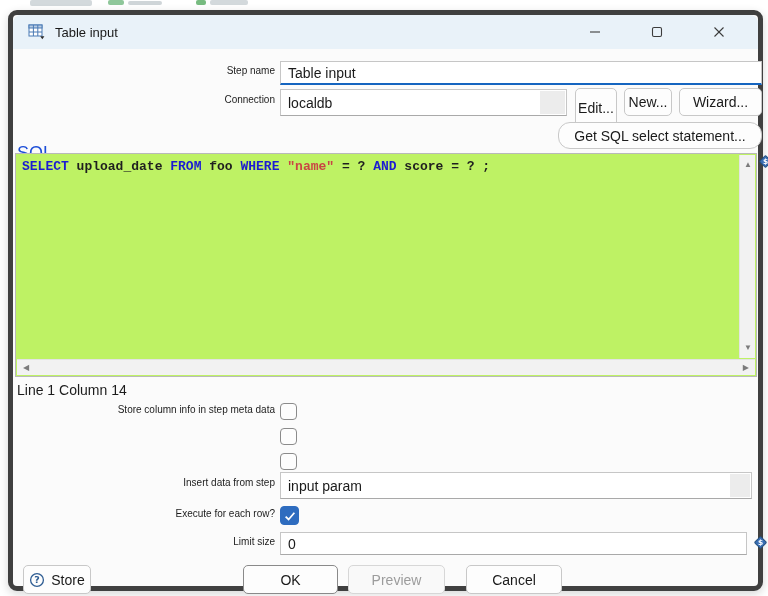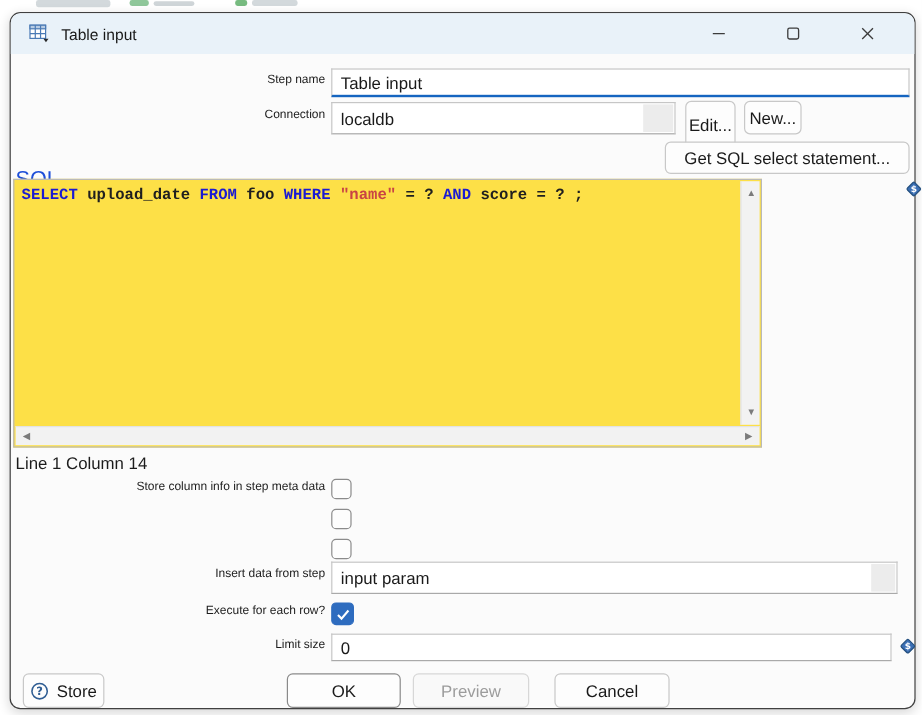--- a/index.html
+++ b/index.html
@@ -9,21 +9,21 @@
     background:#ffffff;
     position:relative;
     overflow:hidden;
     color:#1c1c1c;
   }
   .artifact { position:absolute; border-radius:2px; }
 
   .dialog {
     position:absolute; left:8px; top:10px; width:755px; height:581px;
     background:#fbfbfb;
-    border:1px solid #404040;
+    border:5px solid #404040;
     border-radius:9px;
     box-shadow:0 3px 10px rgba(0,0,0,.16);
   }
   .titlebar {
     position:absolute; left:0; top:0; right:0; height:34px;
     background:#e9f2f9;
     border-radius:8px 8px 0 0;
     display:flex; align-items:center;
   }
   .app-icon { margin-left:15px; display:flex; align-items:center; }
@@ -40,22 +40,22 @@
   .combo-grip { position:absolute; top:1px; bottom:1px; right:1px; background:#ececec; }
 
   .btn { position:absolute; background:#fdfdfd; border:1px solid #c8c8c8; border-radius:5px;
     font-size:14px; color:#1a1a1a; display:flex; align-items:center; justify-content:center;
     font-family:"Liberation Sans", sans-serif; cursor:pointer; }
   .btn.default { border-color:#8a8a8a; }
   .btn.disabled { color:#9c9c9c; border-color:#d7d7d7; background:#f9f9f9; cursor:default; }
 
   .section-label { position:absolute; font-size:18px; color:#1d4ed8;margin-top:18px; }
 
-  .sql-editor { position:absolute; left:2px; top:138px; width:624px; height:224px;
-    background:#fde047; border:1px solid #b9b9b9; }
+  .sql-editor { position:absolute; left:2px; top:138px; width:742px; height:224px;
+    background:#bef264; border:1px solid #b9b9b9; }
   .sql-content { position:absolute; left:0; top:0; right:18px; bottom:18px; overflow:hidden;
     padding:5px 6px; cursor:text; }
   .sql-line { font-family:"Liberation Mono","DejaVu Sans Mono",monospace; font-size:13px; font-weight:bold; white-space:pre; }
   .tok-kw { color:#1b1bd2; }
   .tok-pl { color:#1f1f1f; }
   .tok-str { color:#c94444; }
 
   .vscroll { position:absolute; top:1px; right:1px; bottom:18px; width:16px;
     background:#f2f2f2; border-left:1px solid #e3e3e3; }
   .hscroll { position:absolute; left:1px; right:1px; bottom:1px; height:16px;
@@ -126,23 +126,24 @@
     <span>Table input</span>
   </div>
 
   <div class="flabel" style="top:79px;">Connection</div>
   <div class="field" style="left:267px;top:74px;width:287px;height:27px;">
     <span>localdb</span>
     <span class="combo-grip" style="width:25px;"></span>
   </div>
   <button class="btn" style="left:562px;top:73px;width:42px;height:40px;">Edit...</button>
   <button class="btn" style="left:611px;top:73px;width:48px;height:28px;">New...</button>
+  <button class="btn" style="left:666px;top:73px;width:83px;height:28px;">Wizard...</button>
 
   <div class="section-label" style="left:4px;top:110px;">SQL</div>
-  <button class="btn" style="left:545px;top:107px;width:204px;height:27px;">Get SQL select statement...</button>
+  <button class="btn" style="left:545px;top:107px;width:204px;height:27px;border-radius:12px;">Get SQL select statement...</button>
 
   <div class="sql-editor">
     <div class="sql-content">
       <div class="sql-line"><span class="tok-kw">SELECT</span><span class="tok-pl"> upload_date </span><span class="tok-kw">FROM</span><span class="tok-pl"> foo </span><span class="tok-kw">WHERE</span><span class="tok-pl"> </span><span class="tok-str">"name"</span><span class="tok-pl"> = ? </span><span class="tok-kw">AND</span><span class="tok-pl"> score = ? ;</span></div>
     </div>
     <div class="vscroll">
       <span class="scroll-arrow up">▲</span>
       <span class="scroll-arrow down">▼</span>
     </div>
     <div class="hscroll">

